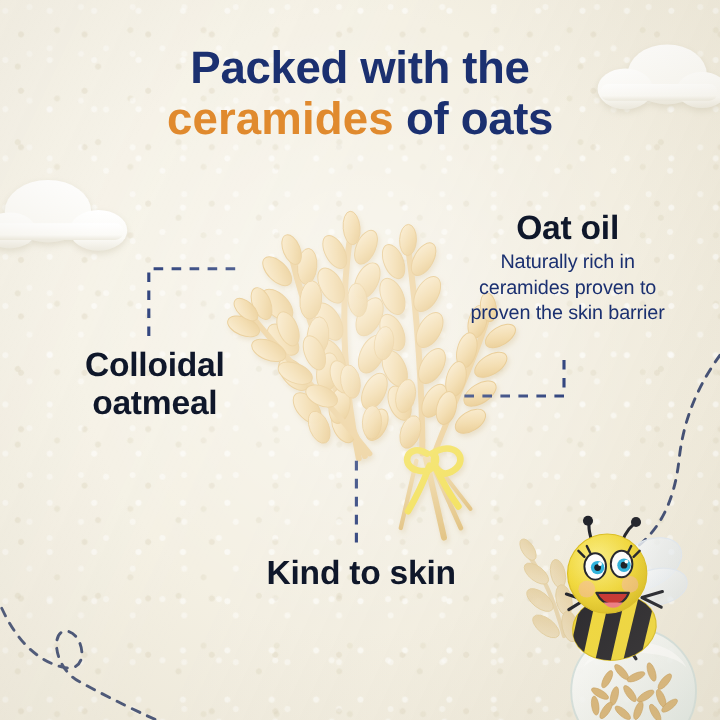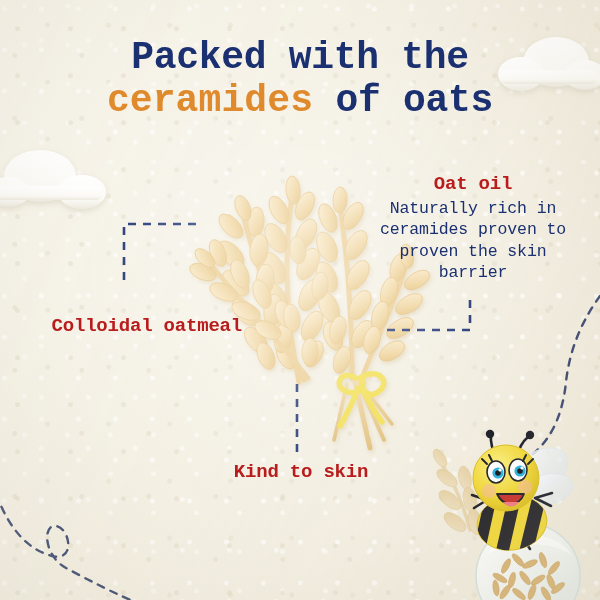--- a/index.html
+++ b/index.html
@@ -8,21 +8,20 @@
   body{
     font-family:"Liberation Sans", sans-serif;
     background:#F4F0E3;
     overflow:hidden;
   }
   #stage{
     position:relative;
     width:600px; height:600px;
     background:#F4F0E3;
     overflow:hidden;
-    font-family:Liberation Mono, monospace;
   }
   
   #texture{
     position:absolute; inset:0;
     background-image:
       radial-gradient(circle at 12% 22%, rgba(255,255,255,.65) 0 2px, transparent 3px),
       radial-gradient(circle at 33% 61%, rgba(214,205,180,.35) 0 2px, transparent 3px),
       radial-gradient(circle at 57% 15%, rgba(255,255,255,.5) 0 2px, transparent 3px),
       radial-gradient(circle at 78% 44%, rgba(216,208,182,.3) 0 2px, transparent 3px),
       radial-gradient(circle at 88% 79%, rgba(255,255,255,.55) 0 2px, transparent 3px),
@@ -51,36 +50,36 @@
     font-weight:700;
     font-size:38px;
     letter-spacing:-.3px;
   }
   .t-orange{ color:#E08A2E; font-weight:700; }
   #title .line2{ font-size:38px; margin-top:3px; }
 
   
   .callout{ position:absolute; }
   .c-head{
-    color:#b91c1c;
+    color:#0f172a;
     font-weight:700;
-    font-size:19px;
+    font-size:28px;
     line-height:1.15;
     letter-spacing:-.2px;
   }
   .c-body{
     color:#1B3070;
     font-size:16.5px;
     line-height:1.30;
     letter-spacing:-.1px;
     margin-top:2px;
   }
 
   #callout-oat-oil{ left:378px; top:174px; width:190px; text-align:center; }
-  #callout-colloidal{ left:16px; top:288px; width:226px; text-align:right;margin-top:28px; }
+  #callout-colloidal{ left:16px; top:288px; width:226px; text-align:center; }
   #callout-kind{ left:168px; top:462px; width:266px; text-align:center; }
 
   
   .layer{ position:absolute; inset:0; pointer-events:none; }
 </style>
 </head>
 <body>
 
 <div id="stage">
 

